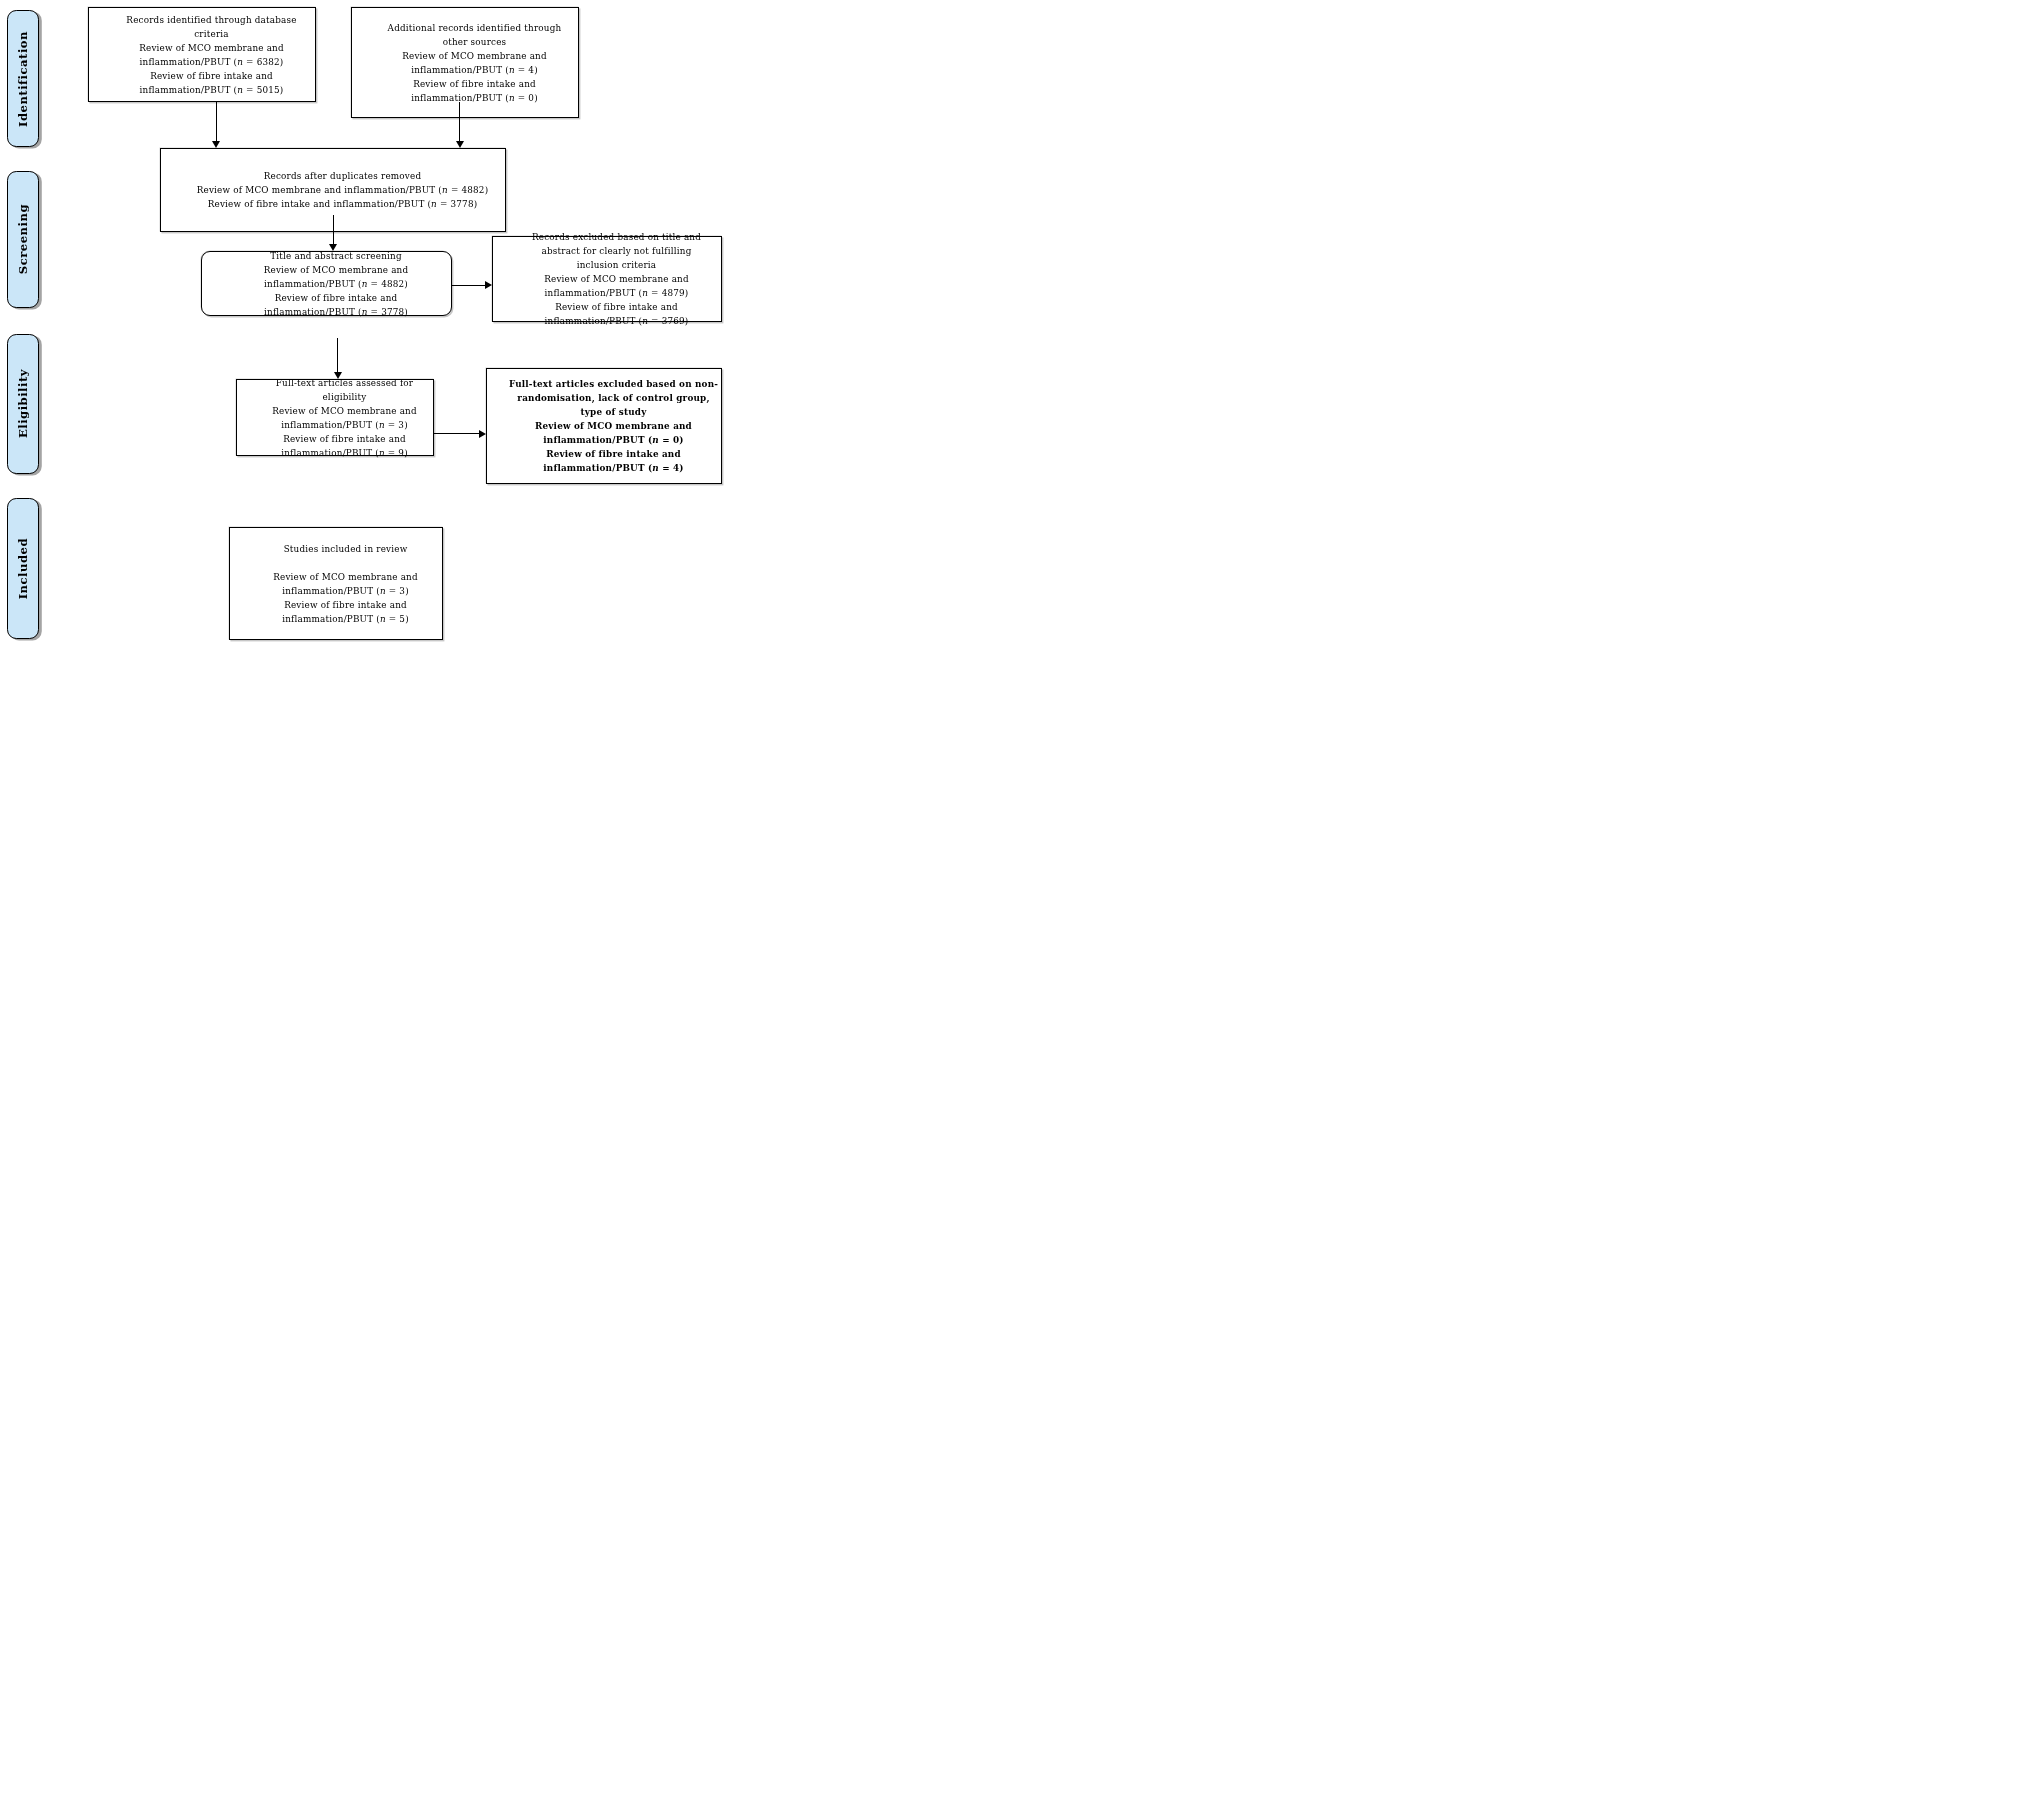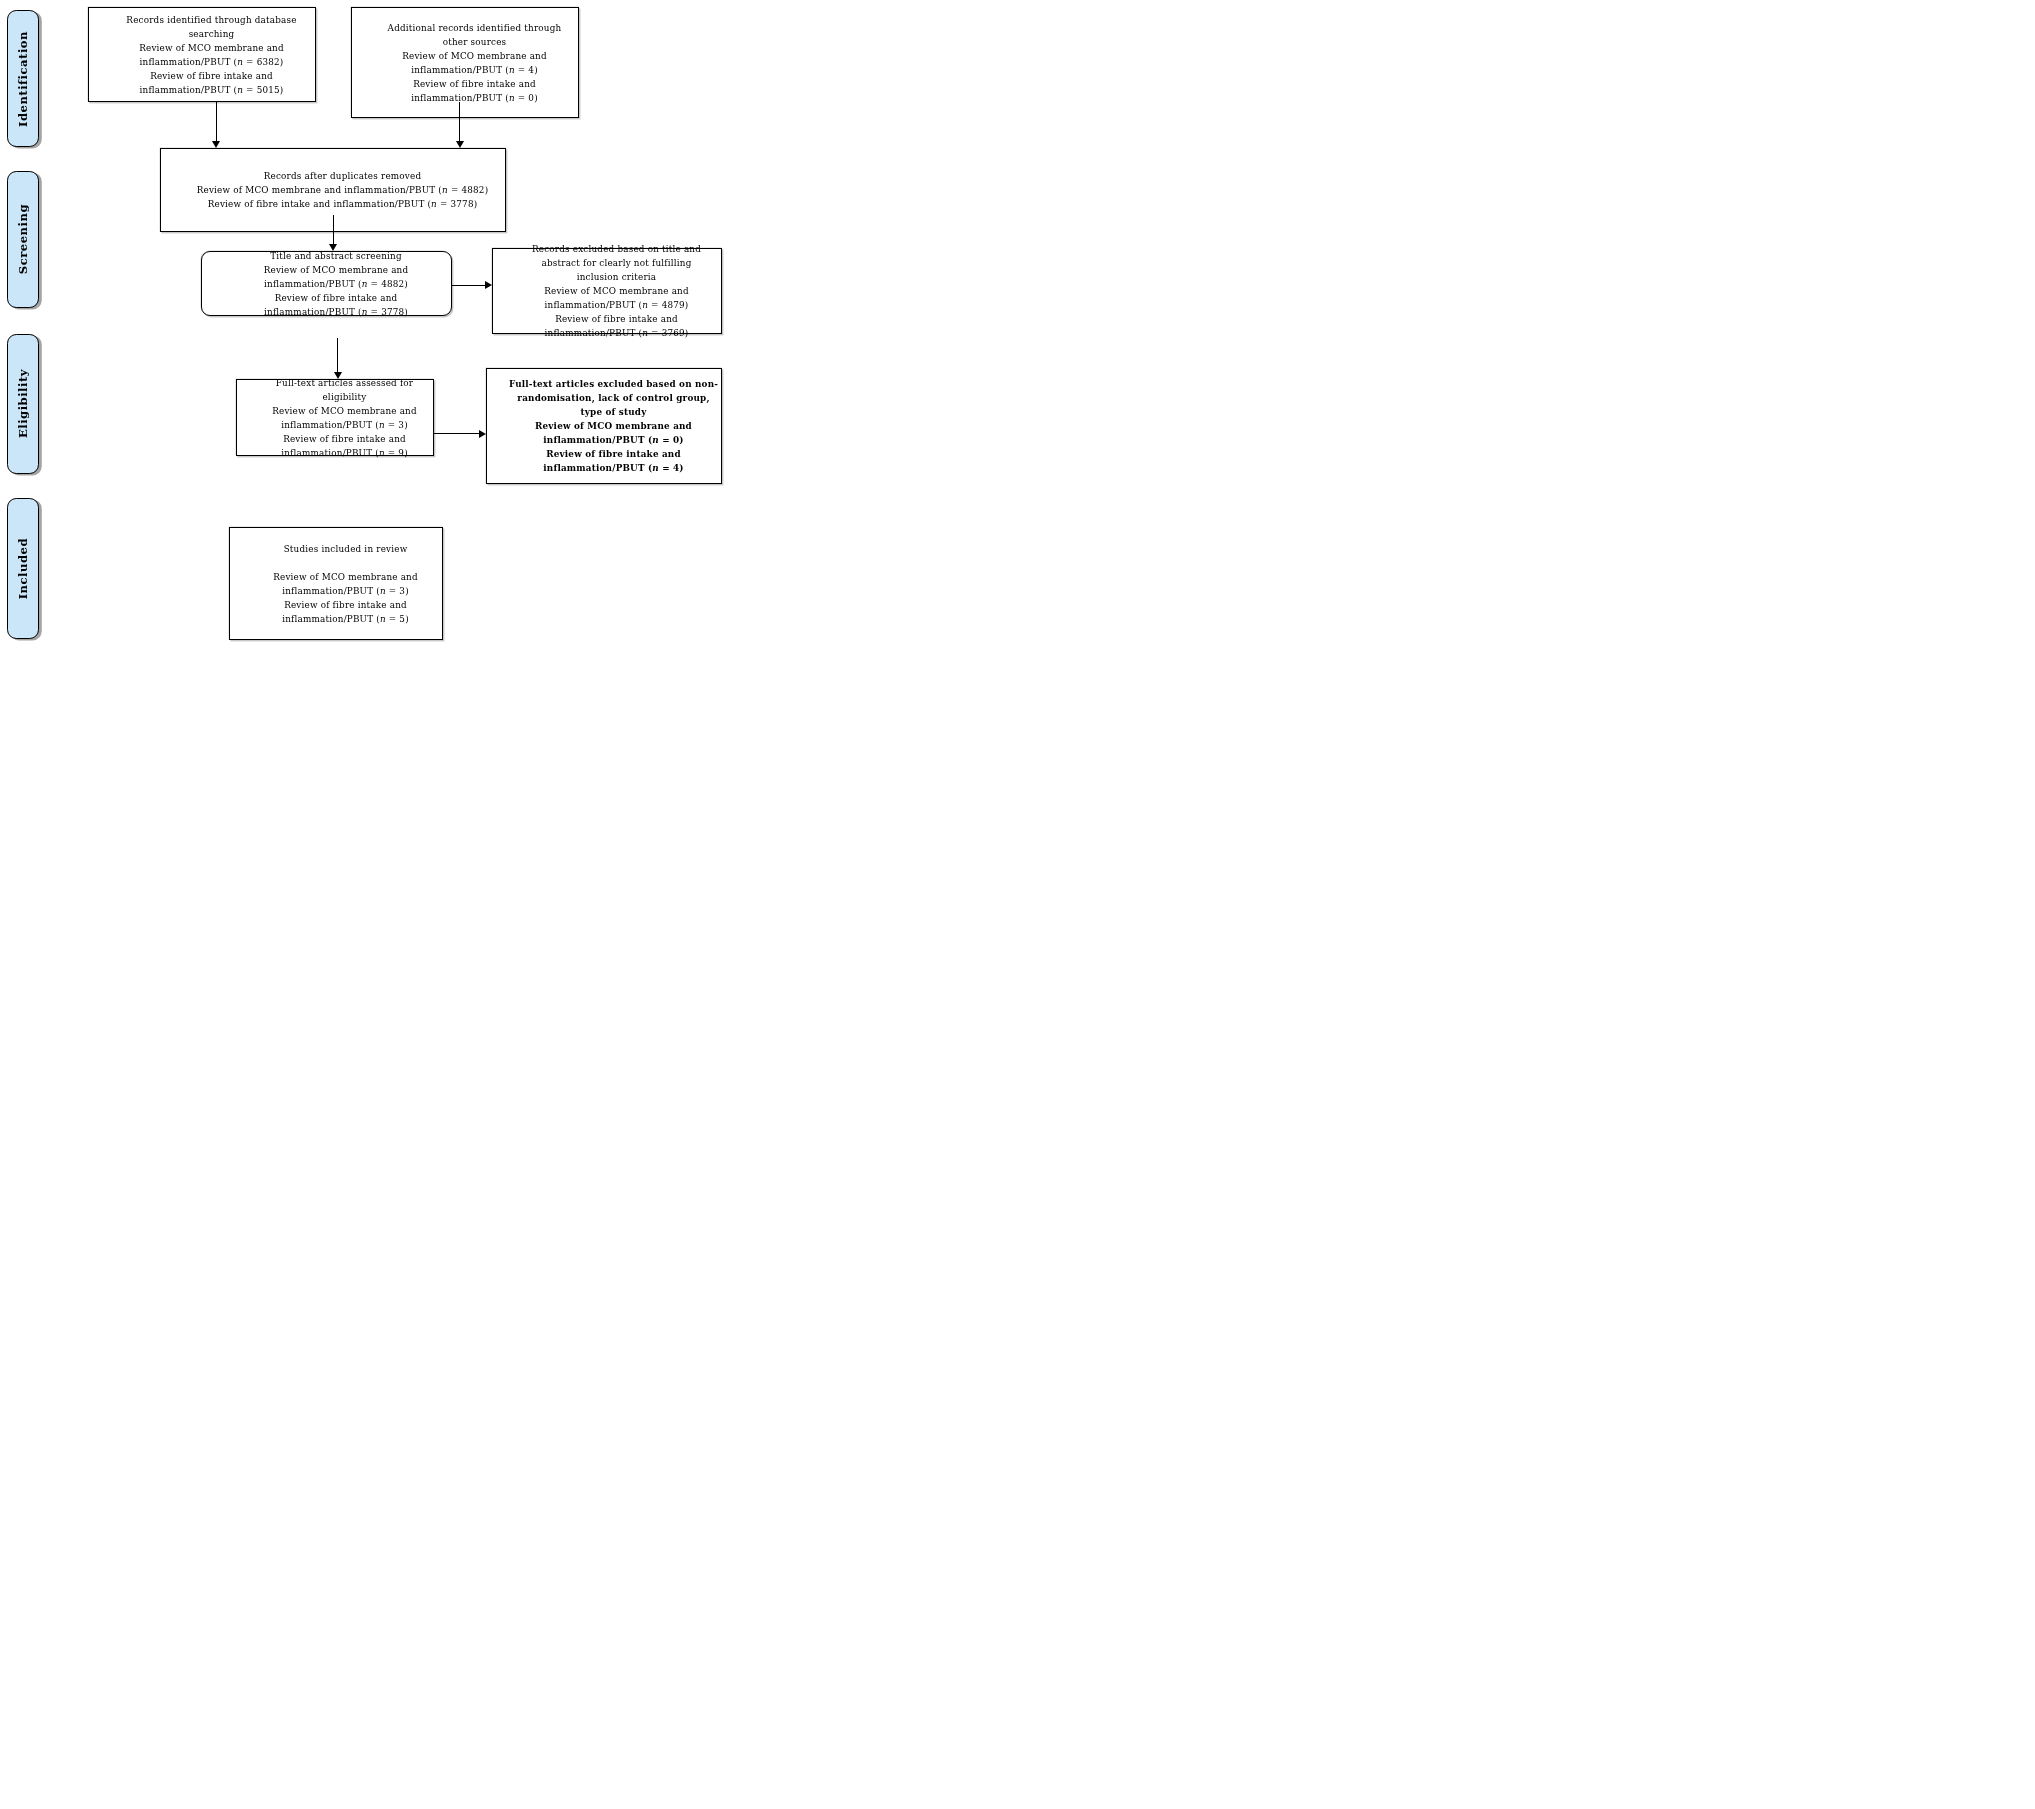--- a/index.html
+++ b/index.html
@@ -39,21 +39,21 @@
     display:flex;align-items:center;justify-content:center;
     text-align:center;
     padding-left:19px;
   }
   .lines{width:100%;}
   .ln{font-size:8.8px;line-height:14px;letter-spacing:0.2px;white-space:nowrap;}
   #box1{left:88px;top:7px;width:228px;height:95px;}
   #box2{left:351px;top:7px;width:228px;height:111px;}
   #box3{left:160px;top:148px;width:346px;height:84px;}
   #box4{left:201px;top:251px;width:251px;height:65px;border-radius:9px;}
-  #box5{left:492px;top:236px;width:230px;height:86px;margin-top:12px;}
+  #box5{left:492px;top:236px;width:230px;height:86px;}
   #box6{left:236px;top:379px;width:198px;height:77px;}
   #box7{left:486px;top:368px;width:236px;height:116px;font-weight:bold;}
   #box8{left:229px;top:527px;width:214px;height:113px;justify-content:center;}
   
   .aline{position:absolute;background:#000;}
   .ahead-down{
     position:absolute;width:0;height:0;
     border-left:4.2px solid transparent;border-right:4.2px solid transparent;
     border-top:7px solid #000;
   }
@@ -90,21 +90,21 @@
   <div class="stage" id="stage-eligibility">
     <span class="stage-text">Eligibility</span>
   </div>
   <div class="stage" id="stage-included">
     <span class="stage-text">Included</span>
   </div>
 
   <div class="fbox" id="box1">
       <div class="lines">
         <div class="ln">Records identified through database</div>
-        <div class="ln">searching</div>
+        <div class="ln">criteria</div>
         <div class="ln">Review of MCO membrane and</div>
         <div class="ln">inflammation/PBUT (<i>n</i> = 6382)</div>
         <div class="ln">Review of fibre intake and</div>
         <div class="ln">inflammation/PBUT (<i>n</i> = 5015)</div>
       </div>
     </div>
   <div class="fbox" id="box2">
       <div class="lines">
         <div class="ln">Additional records identified through</div>
         <div class="ln">other sources</div>

